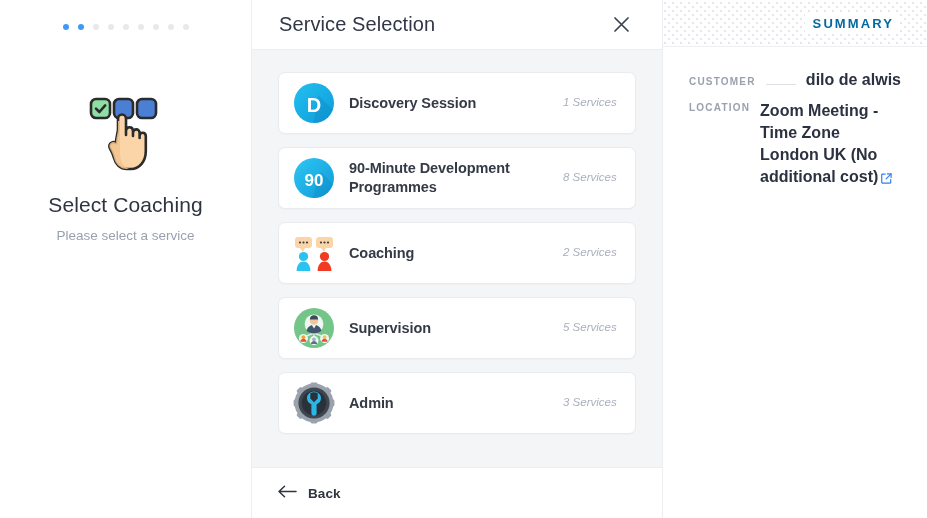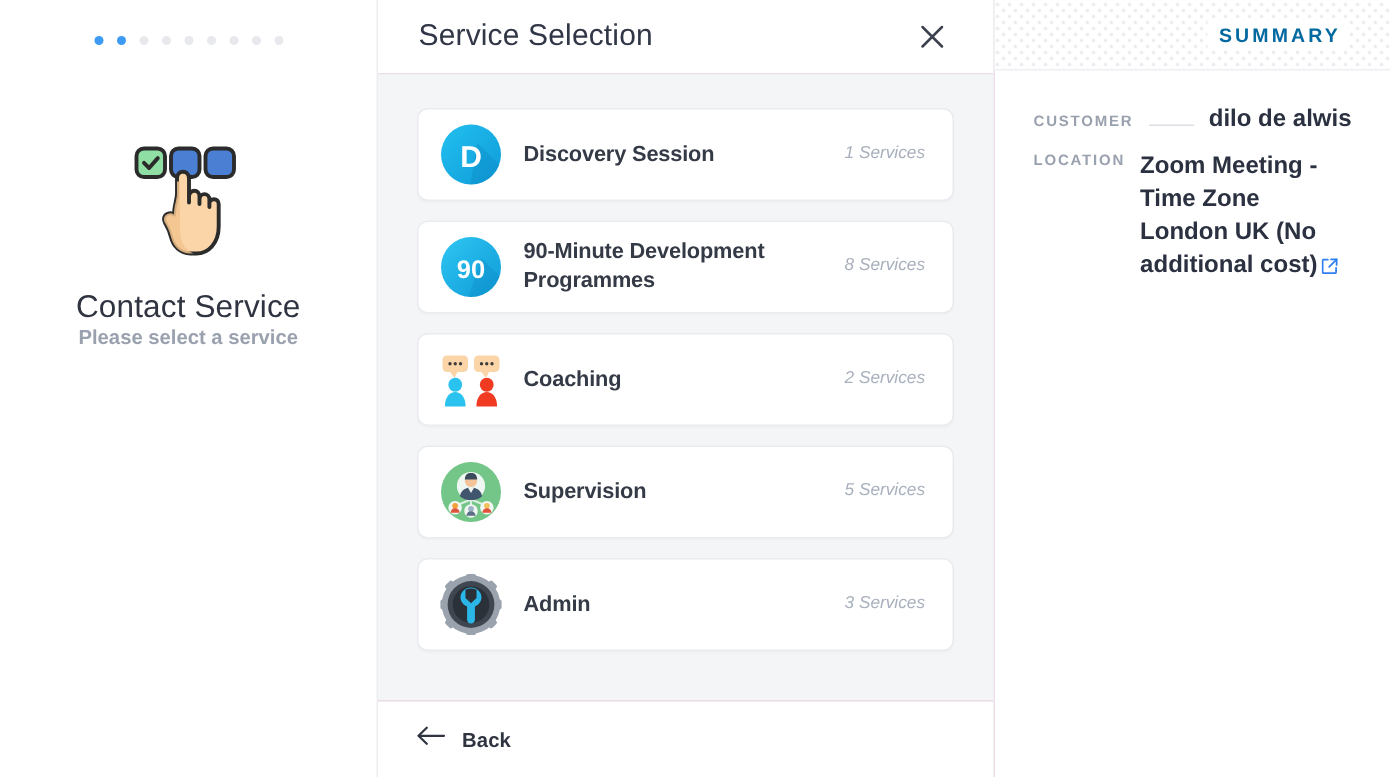--- a/index.html
+++ b/index.html
@@ -42,23 +42,24 @@
   }
   .hero-icon { height: 82px; display: flex; align-items: center; justify-content: center; }
   .hero-title {
     margin-top: 16px;
     font-size: 21px;
     font-weight: 400;
     color: #2f3440;
     letter-spacing: 0.1px;
   }
   .hero-sub {
+    margin-top: 11px;
     font-size: 13.5px;
     color: #9aa1ae;
-    font-weight: 700;
+    font-weight: 400;
   }
 
   .left-footer {
     position: absolute;
     bottom: 26px; left: 0; right: 0;
     text-align: center;
   }
   .q-title { font-size: 14.5px; color: #3b414d; }
   .q-sub { margin-top: 6px; font-size: 12.5px; color: #b4bac4; }
   .q-mail {
@@ -68,21 +69,21 @@
     color: #4157c4;
     text-decoration: underline;
     cursor: pointer;
   }
 
   
   .mid-panel {
     width: 411px;
     flex: 0 0 411px;
     height: 518px;
-    background: #be185d;
+    background: #f0abfc;
     display: flex;
     flex-direction: column;
     position: relative;
     border-right: 1px solid #eceef1;
   }
   .mid-header {
     height: 49px;
     flex: 0 0 49px;
     display: flex;
     align-items: center;
@@ -262,21 +263,21 @@
           <path d="M27 46 C27 40 29 36 29 32 L29 22 C29 19 31 17.5 33 17.5 C35 17.5 37 19 37 22 L37 38
                    L37 34 C37 31.6 38.8 30.2 40.6 30.2 C42.4 30.2 44 31.6 44 34 L44 39
                    L44 36 C44 33.8 45.6 32.4 47.3 32.4 C49 32.4 50.6 33.8 50.6 36 L50.6 41
                    L50.6 39 C50.6 37 52 35.8 53.6 35.8 C55.3 35.8 56.8 37 56.8 39.2
                    L56.8 54 C56.8 65 50 72 42 72 L38 72 C31 72 26.5 67 25 61
                    C24 57 22.5 54 21 51.5 C19.6 49.2 20.4 46.6 22.6 45.6 C24.2 44.8 25.8 45 27 46 Z" fill="#fbd5a8" stroke="#2b2b2b" stroke-width="2.6" stroke-linejoin="round"></path>
           <path d="M29 24 L29 32 C29 36 27 40 27 46 C25.8 45 24.2 44.8 22.6 45.6 C20.4 46.6 19.6 49.2 21 51.5
                    C22.5 54 24 57 25 61 C26.5 67 31 72 38 72 L40 72 C34 70 31 64 31 56 L31 24 Z" fill="#f2c38d" opacity="0.85"></path>
         </svg>
       </div>
-      <div class="hero-title">Contact Service</div>
+      <div class="hero-title">Select Coaching</div>
       <div class="hero-sub">Please select a service</div>
     </div>
 
   </div>
 
   <div class="mid-panel">
 
     <div class="mid-header">
       <div class="mid-title">Service Selection</div>
       <div class="close-btn">

